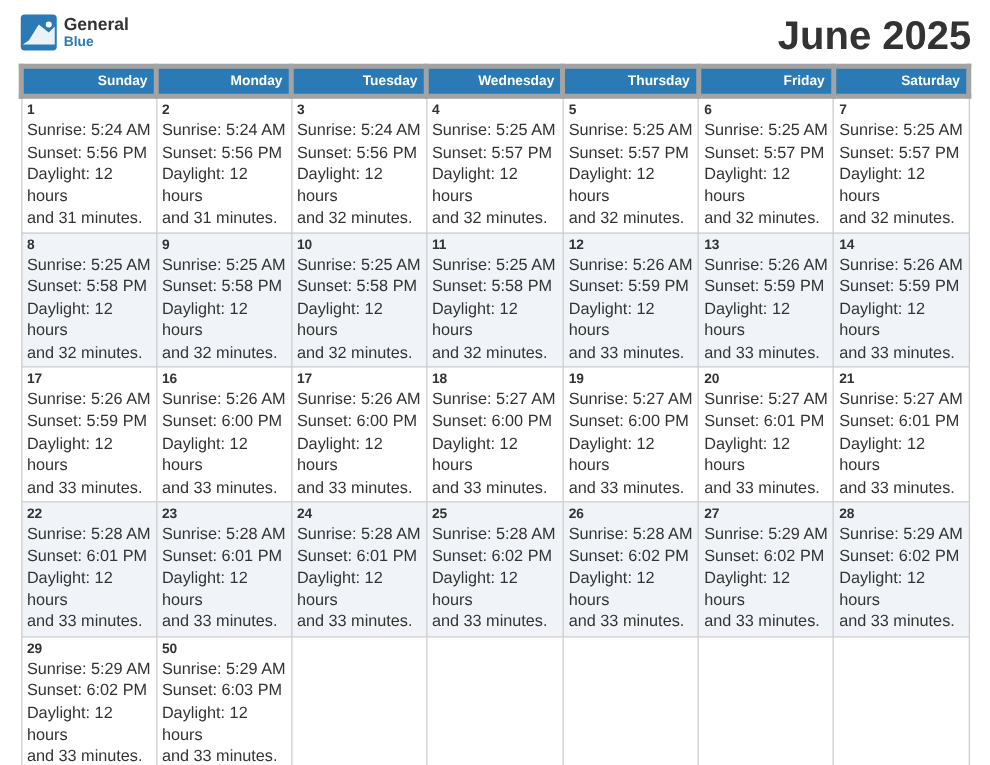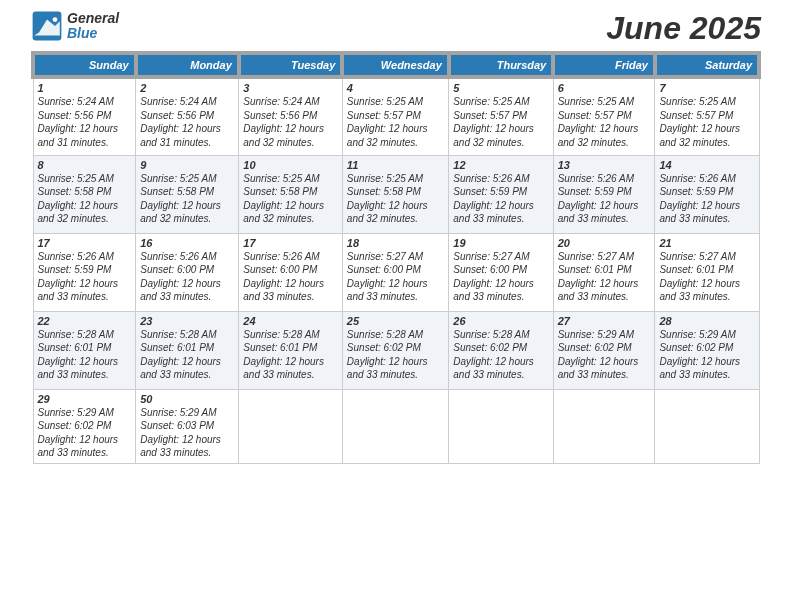--- a/index.html
+++ b/index.html
@@ -6,22 +6,21 @@
     body {
       width: 792px;
       height: 612px;
       font-family: Arial, sans-serif;
       background: #fff;
       overflow: hidden;
     }
     .page {
       width: 792px;
       height: 612px;
-      padding: 10px 31px;
-      font-style: italic;
+      padding: 10px 15px;
     }
     .header-row {
       display: flex;
       justify-content: space-between;
       align-items: flex-start;
       margin-bottom: 4px;
     }
     .logo {
       display: flex;
       align-items: center;
@@ -31,21 +30,21 @@
       display: flex;
       flex-direction: column;
       line-height: 1.1;
     }
     .logo-general {
       font-size: 14px;
       font-weight: bold;
       color: #333;
     }
     .logo-blue {
-      font-size: 14px;
+      font-size: 11px;
       font-weight: bold;
       color: #2a7ab5;
     }
     .logo-icon {
       width: 32px;
       height: 32px;
     }
     .month-title {
       font-size: 32px;
       font-weight: bold;
@@ -85,21 +84,21 @@
       height: 72px;
     }
     .day-num {
       font-size: 11px;
       font-weight: bold;
       color: #333;
       display: block;
       margin-bottom: 1px;
     }
     .day-info {
-      font-size: 10px;
+      font-size: 13px;
       color: #333;
       line-height: 1.35;
     }
     .empty-cell {
       background: #f5f5f5;
     }
     .row-shaded td {
       background: #f0f4f8;
     }
   </style>

